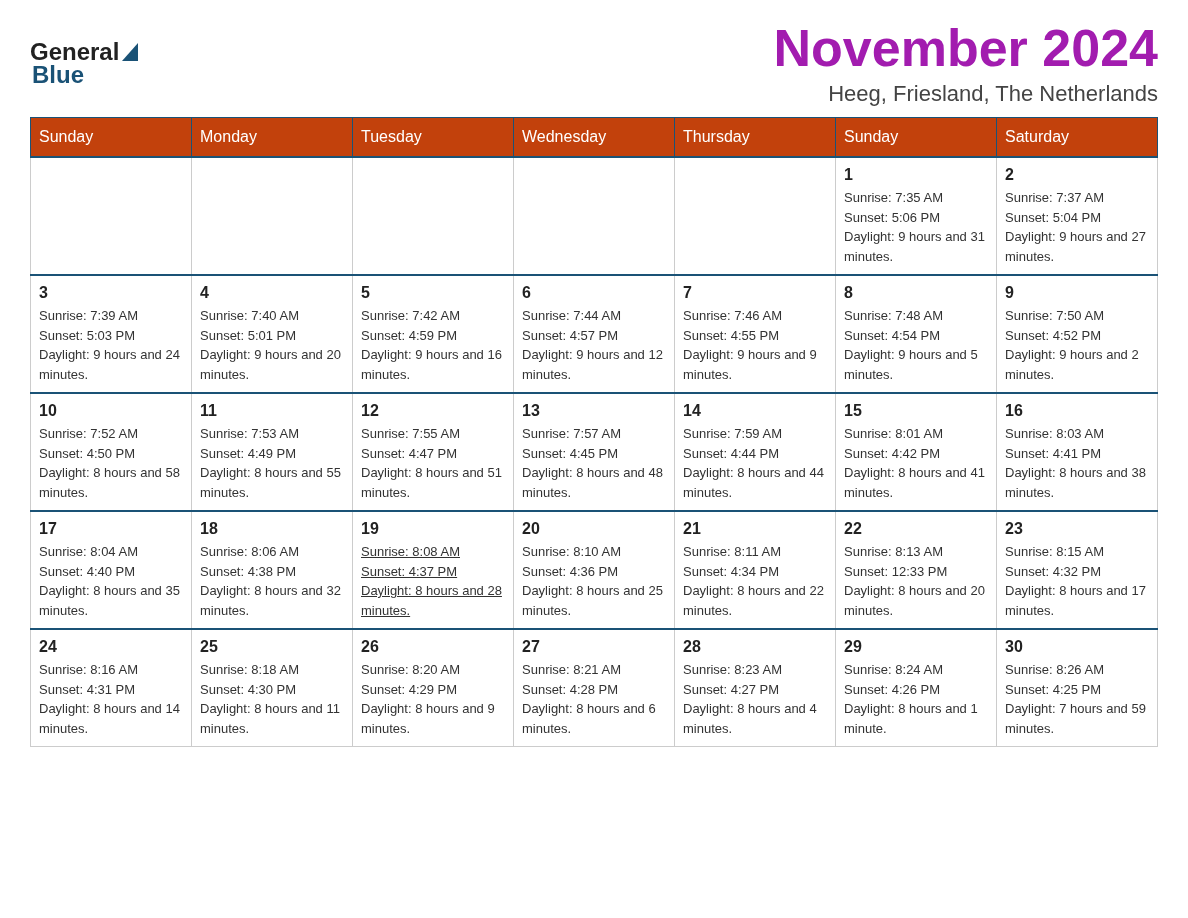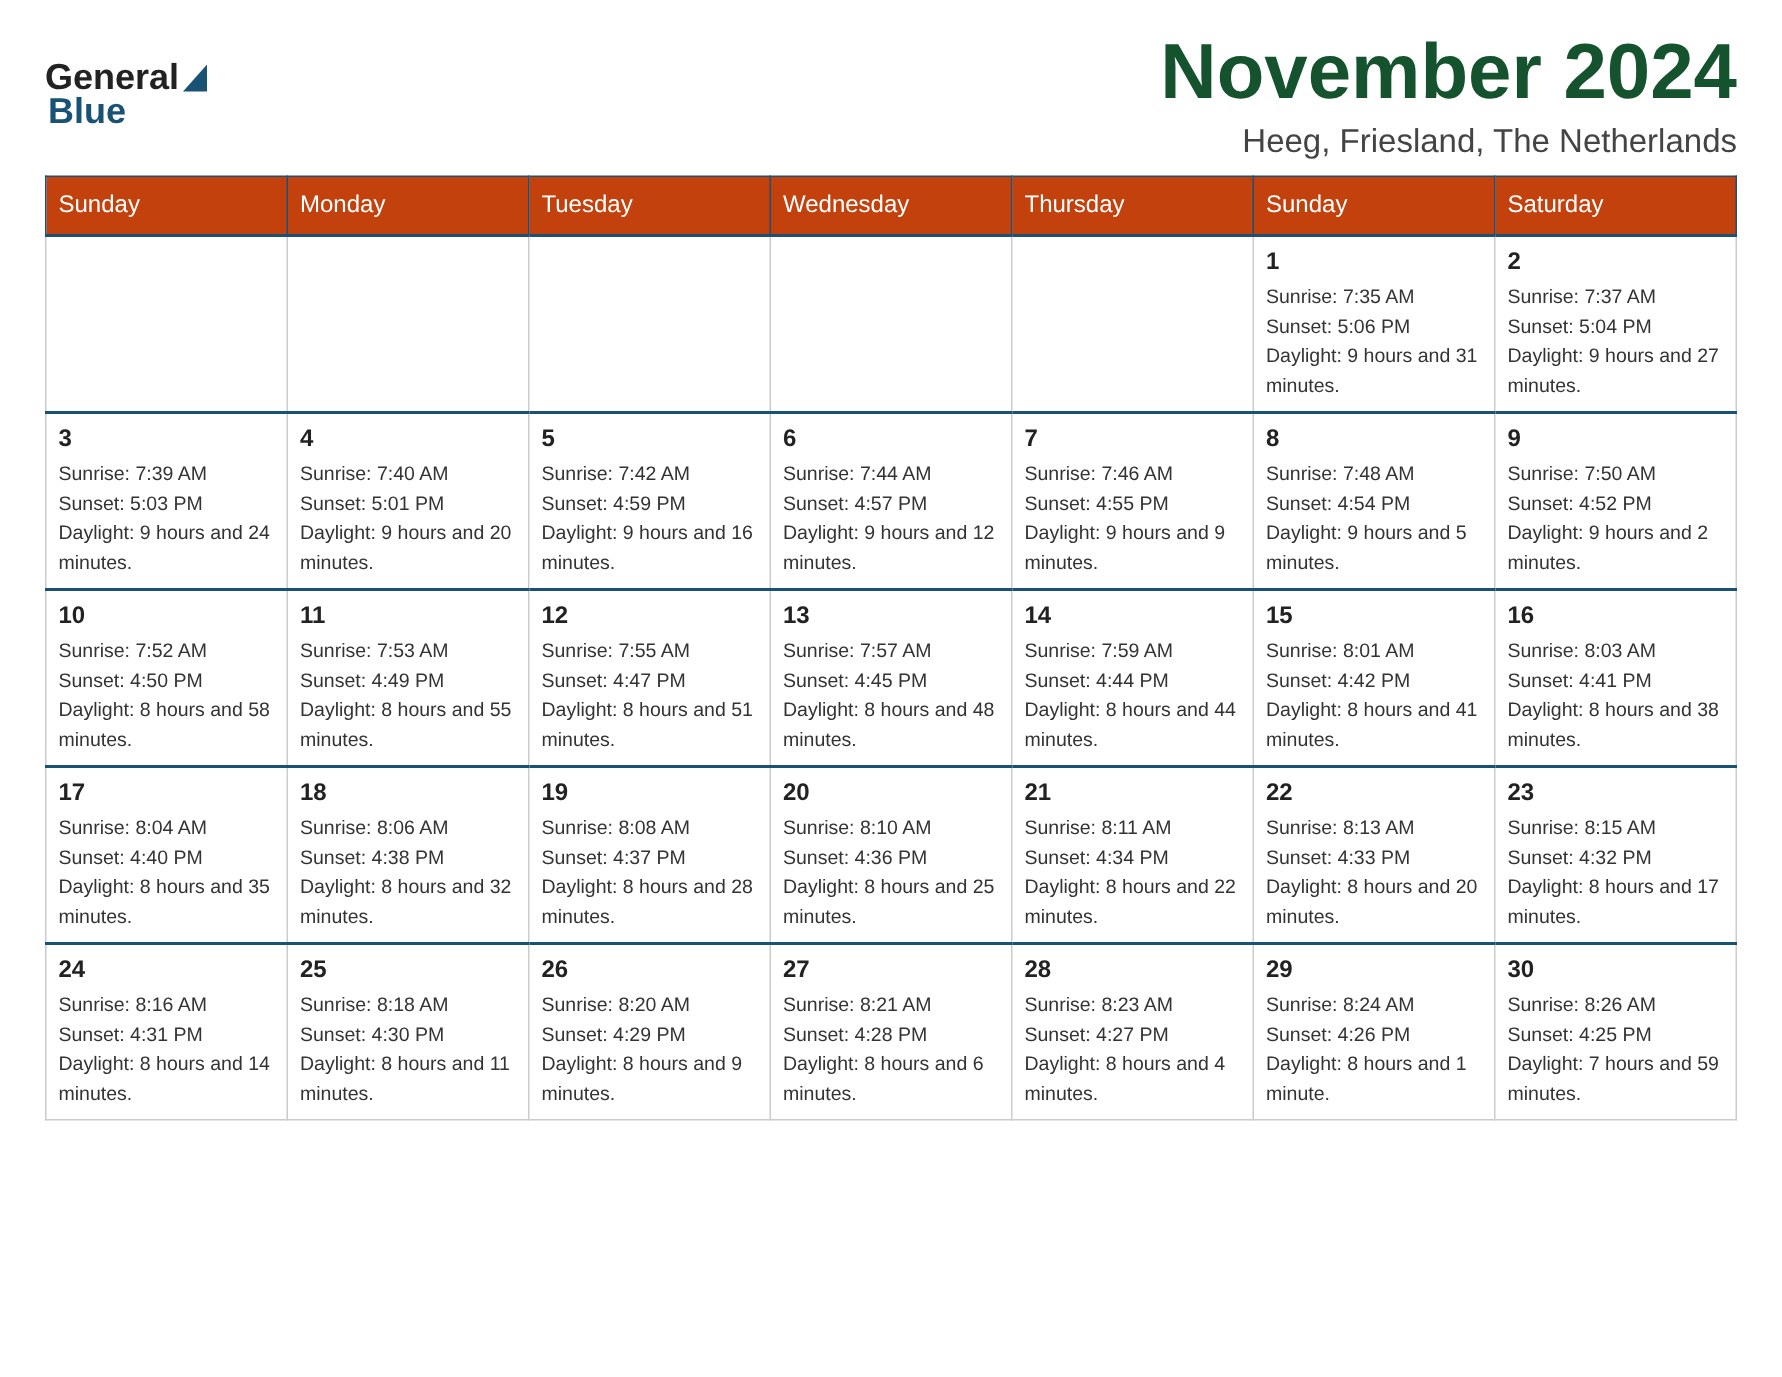--- a/index.html
+++ b/index.html
@@ -15,21 +15,21 @@
       justify-content: space-between;
       align-items: center;
       margin-bottom: 10px;
     }
     .title-section {
       text-align: right;
     }
     .month-title {
       font-size: 52px;
       font-weight: bold;
-      color: #14532d;
+      color: #a21caf;
       line-height: 1.1;
     }
     .subtitle {
       font-size: 22px;
       color: #444;
       margin-top: 4px;
     }
     .calendar {
       width: 100%;
       border-collapse: collapse;
@@ -249,40 +249,40 @@
 Daylight: 8 hours and 35 minutes.</div>
         </td>
         <td>
           <span class="day-number">18</span>
           <div class="day-info" style="white-space: pre-line;">Sunrise: 8:06 AM
 Sunset: 4:38 PM
 Daylight: 8 hours and 32 minutes.</div>
         </td>
         <td>
           <span class="day-number">19</span>
-          <div class="day-info" style="white-space: pre-line;">Sunrise: 8:08 AM
+          <div class="day-info" style="white-space: pre-line; text-decoration: underline;">Sunrise: 8:08 AM
 Sunset: 4:37 PM
 Daylight: 8 hours and 28 minutes.</div>
         </td>
         <td>
           <span class="day-number">20</span>
           <div class="day-info" style="white-space: pre-line;">Sunrise: 8:10 AM
 Sunset: 4:36 PM
 Daylight: 8 hours and 25 minutes.</div>
         </td>
         <td>
           <span class="day-number">21</span>
           <div class="day-info" style="white-space: pre-line;">Sunrise: 8:11 AM
 Sunset: 4:34 PM
 Daylight: 8 hours and 22 minutes.</div>
         </td>
         <td>
           <span class="day-number">22</span>
           <div class="day-info" style="white-space: pre-line;">Sunrise: 8:13 AM
-Sunset: 4:33 PM
+Sunset: 12:33 PM
 Daylight: 8 hours and 20 minutes.</div>
         </td>
         <td>
           <span class="day-number">23</span>
           <div class="day-info" style="white-space: pre-line;">Sunrise: 8:15 AM
 Sunset: 4:32 PM
 Daylight: 8 hours and 17 minutes.</div>
         </td>
       </tr>
       <tr>

